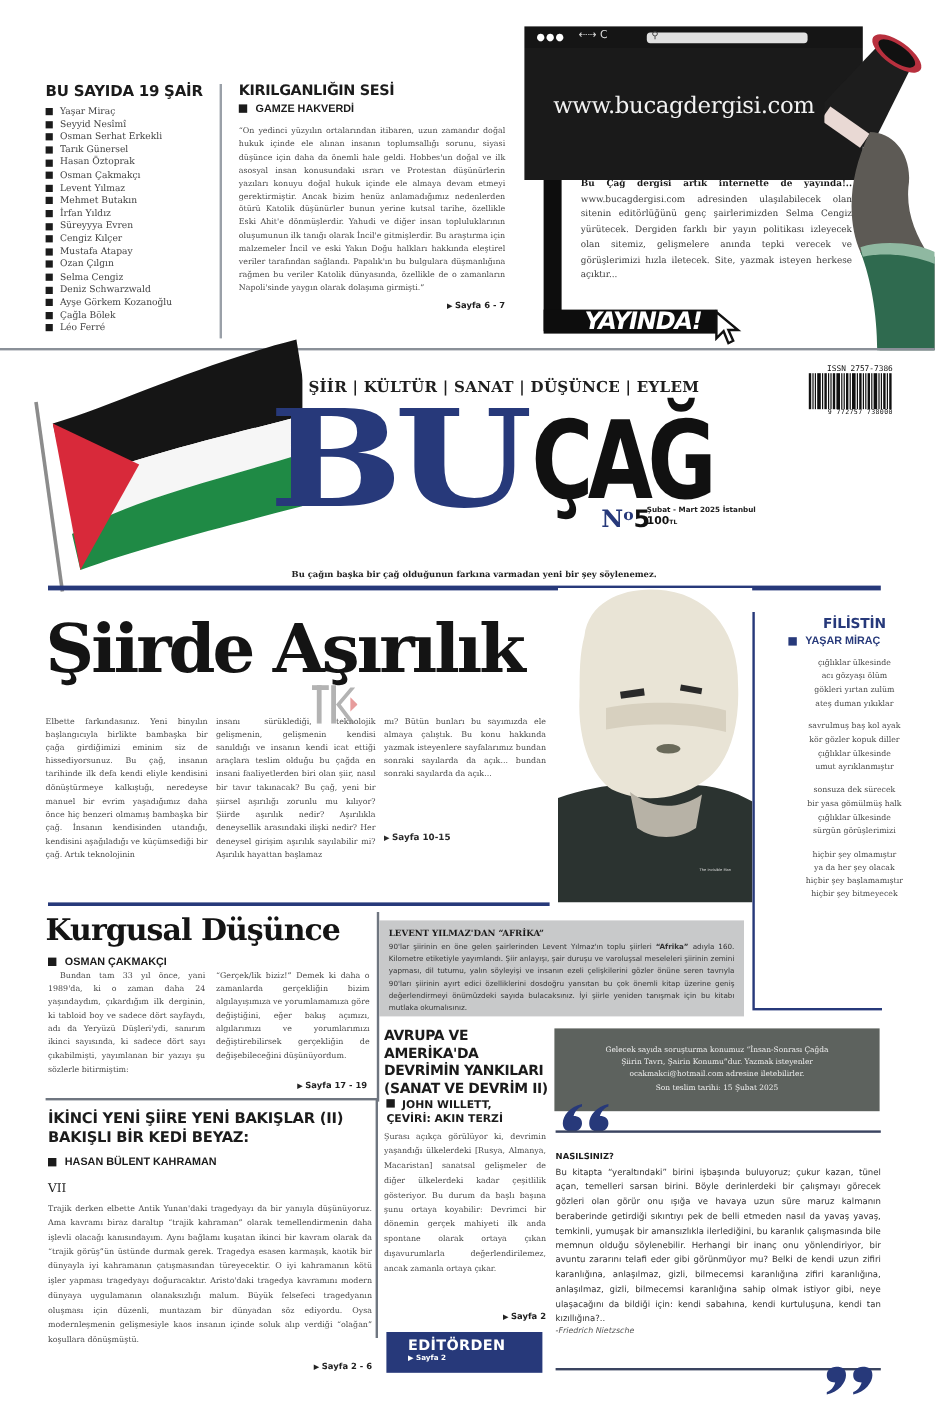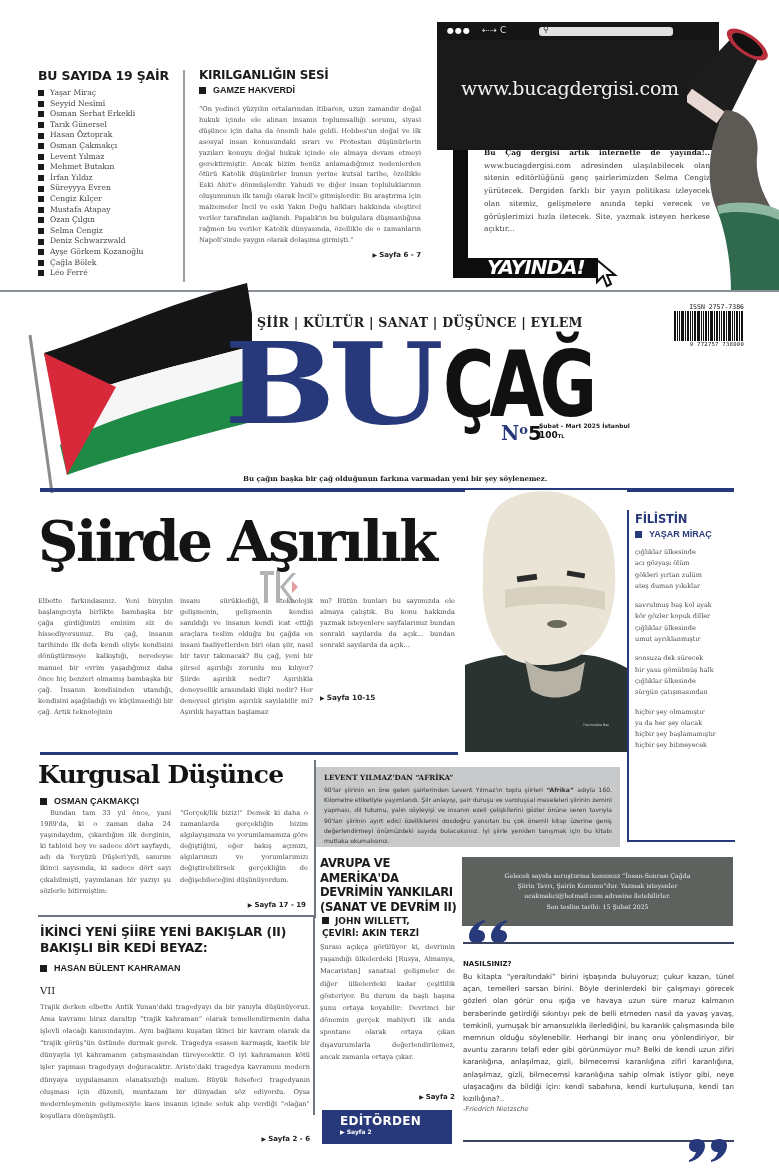--- a/index.html
+++ b/index.html
@@ -70,21 +70,21 @@
   
   #main-title { left: 38px; top: 510px; font-family: "DejaVu Serif", serif; font-weight: bold; font-size: 56px; color: #141414; letter-spacing: -2.5px; line-height: 62px; }
   #watermark { left: 258px; top: 567px; display: flex; align-items: center; opacity: 0.75; }
   #watermark .logo { width: 40px; height: 40px; position: relative; }
   #watermark .txt { font-family: "DejaVu Sans", sans-serif; font-weight: bold; font-size: 20px; color: #9a9a9a; letter-spacing: -0.5px; }
   .col { position: absolute; font-size: 6.6px; line-height: 11.1px; text-align: justify; color: #4a4a4a; }
   #main-col3-authors { left: 320px; top: 692px; width: 140px; font-family: "DejaVu Sans", sans-serif; font-weight: bold; font-size: 7.3px; line-height: 11.2px; color: #2a2a2a; }
   #photo { left: 465px; top: 490px; width: 162px; height: 262px; }
 
   
-  #filistin { left: 627px; top: 512px; width: 118px; }
+  #filistin { left: 649px; top: 512px; width: 118px; text-align: center; }
   #filistin h2 { font-family: "DejaVu Sans", sans-serif; font-weight: bold; font-size: 11.5px; color: #27397a; letter-spacing: -0.2px; }
   #filistin .stanza { margin-top: 8px; }
   #filistin .line { font-size: 6.5px; line-height: 11.3px; color: #4a4a4a; }
   #filistin-border { left: 627px; top: 510px; width: 2px; height: 330px; background: #27397a; }
   #filistin-bottom { left: 627px; top: 840px; width: 108px; height: 2px; background: #27397a; }
 
   
   #kurgusal-title { left: 38px; top: 760px; font-family: "DejaVu Serif", serif; font-weight: bold; font-size: 25px; color: #141414; letter-spacing: -0.8px; }
   #kurgusal-byline { left: 40px; top: 793px; }
 
@@ -350,21 +350,21 @@
       <div class="stanza">
         <div class="line">savrulmuş baş kol ayak</div>
         <div class="line">kör gözler kopuk diller</div>
         <div class="line">çığlıklar ülkesinde</div>
         <div class="line">umut ayrıklanmıştır</div>
       </div>
       <div class="stanza">
         <div class="line">sonsuza dek sürecek</div>
         <div class="line">bir yasa gömülmüş halk</div>
         <div class="line">çığlıklar ülkesinde</div>
-        <div class="line">sürgün çatışmasından</div>
+        <div class="line">sürgün görüşlerimizi</div>
       </div>
       <div class="stanza">
         <div class="line">hiçbir şey olmamıştır</div>
         <div class="line">ya da her şey olacak</div>
         <div class="line">hiçbir şey başlamamıştır</div>
         <div class="line">hiçbir şey bitmeyecek</div>
       </div>
     </div>
 </div>
 

